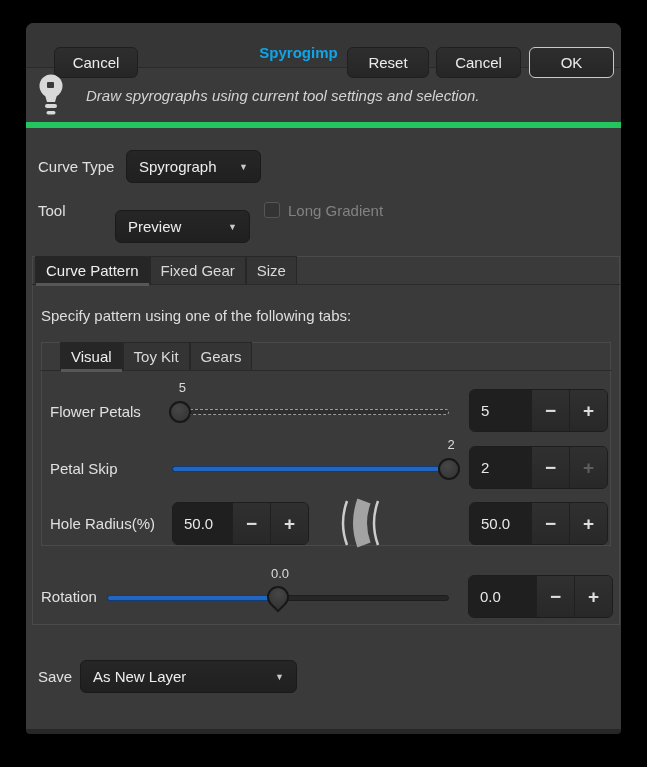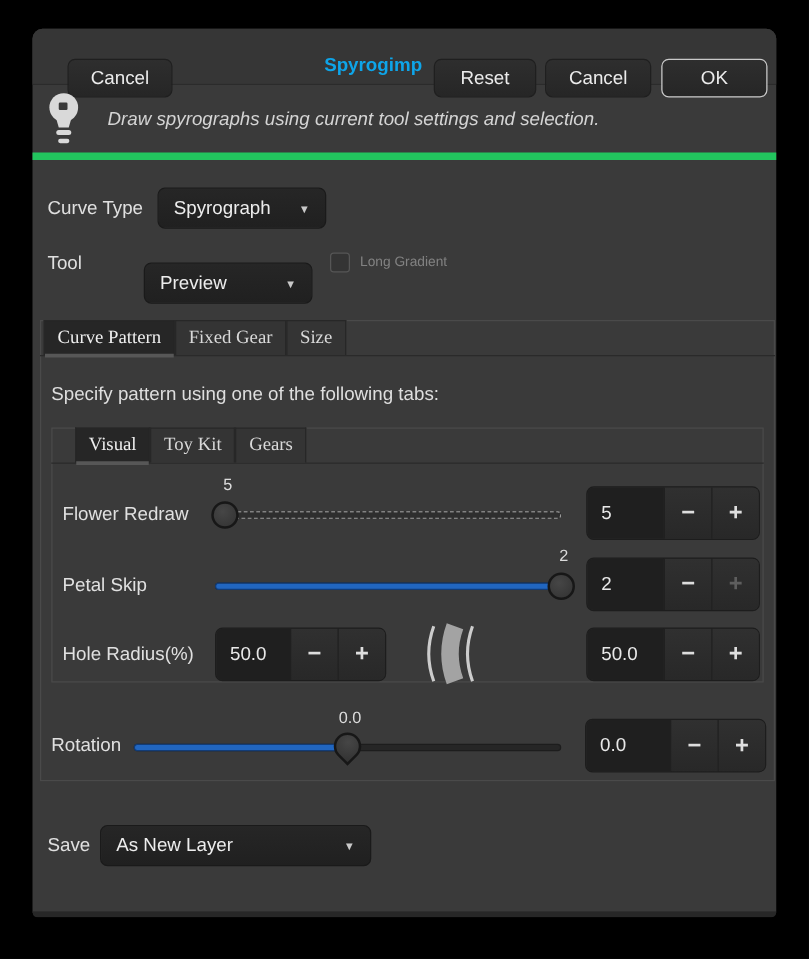--- a/index.html
+++ b/index.html
@@ -35,29 +35,29 @@
 
   
   .dropdown { position: absolute; height: 33px; background: linear-gradient(#262626,#202020);
     border: 1px solid #1a1a1a; border-radius: 6px; display: flex; align-items: center;
     justify-content: space-between; padding: 0 12px; color: #ededed; font-size: 15px; }
   .dd-arrow { font-size: 9px; color: #c9c9c9; margin-left: 10px; }
 
   
   .checkbox { position: absolute; width: 16px; height: 16px; border: 1px solid #565656;
     border-radius: 3px; background: #343434; }
-  .cb-label { color: #828282; font-size: 11px; }
+  .cb-label { color: #828282; font-size: 15px; }
 
   
   .notebook { position: absolute; border: 1px solid #4a4a4a; background: #3a3a3a; }
   .tabbar { position: absolute; left: -1px; top: -1px; right: -1px; height: 29px;
     display: flex; align-items: stretch; border-bottom: 1px solid #2a2a2a; }
   .tab { display: flex; align-items: center; padding: 0 10px; font-size: 15px;
     color: #d9d9d9; background: #343434; border: 1px solid #272727; border-bottom: none;
-    position: relative; font-family: Liberation Serif, serif; }
+    position: relative; }
   .tab.active { background: #262626; color: #efefef; }
   .tab.active::after { content: ""; position: absolute; left: 0; right: 0; bottom: -2px;
     height: 3px; background: #575757; }
 
   
   .slider { position: absolute; height: 24px; }
   .trough { position: absolute; left: 0; right: 0; top: 9px; height: 6px;
     background: #262626; border: 1px solid #1d1d1d; border-radius: 3px; }
   .trough.dashed { background: #2e2e2e; border: 1px dashed #9a9a9a; }
   .fill { position: absolute; left: 0; top: 9px; height: 6px; background: #2166c0;
@@ -128,21 +128,21 @@
 
     <div class="instruction" style="left:8px;top:50px">Specify pattern using one of the following tabs:</div>
 
     <div class="notebook" style="left:8px;top:85px;width:570px;height:204px">
       <div class="tabbar">
         <div class="tab active" style="margin-left:19px">Visual</div>
         <div class="tab">Toy Kit</div>
         <div class="tab">Gears</div>
       </div>
 
-      <div class="abs lbl" style="left:8px;top:47px;line-height:43px">Flower Redraw</div>
+      <div class="abs lbl" style="left:8px;top:47px;line-height:43px">Flower Petals</div>
       <div class="slider" style="left:130px;top:57px;width:277px">
         <span class="slider-vlabel" style="left: calc(3% - 11px);">5</span>
         <div class="trough dashed"></div>
         <div class="knob" style="left: calc(3% - 11px);"></div>
       </div>
       <div class="spingroup" style="left:427px;top:46px;width:139px">
         <div class="spin-entry" style="flex:1">5</div>
         <div class="spin-btn">−</div>
         <div class="spin-btn">+</div>
       </div>

